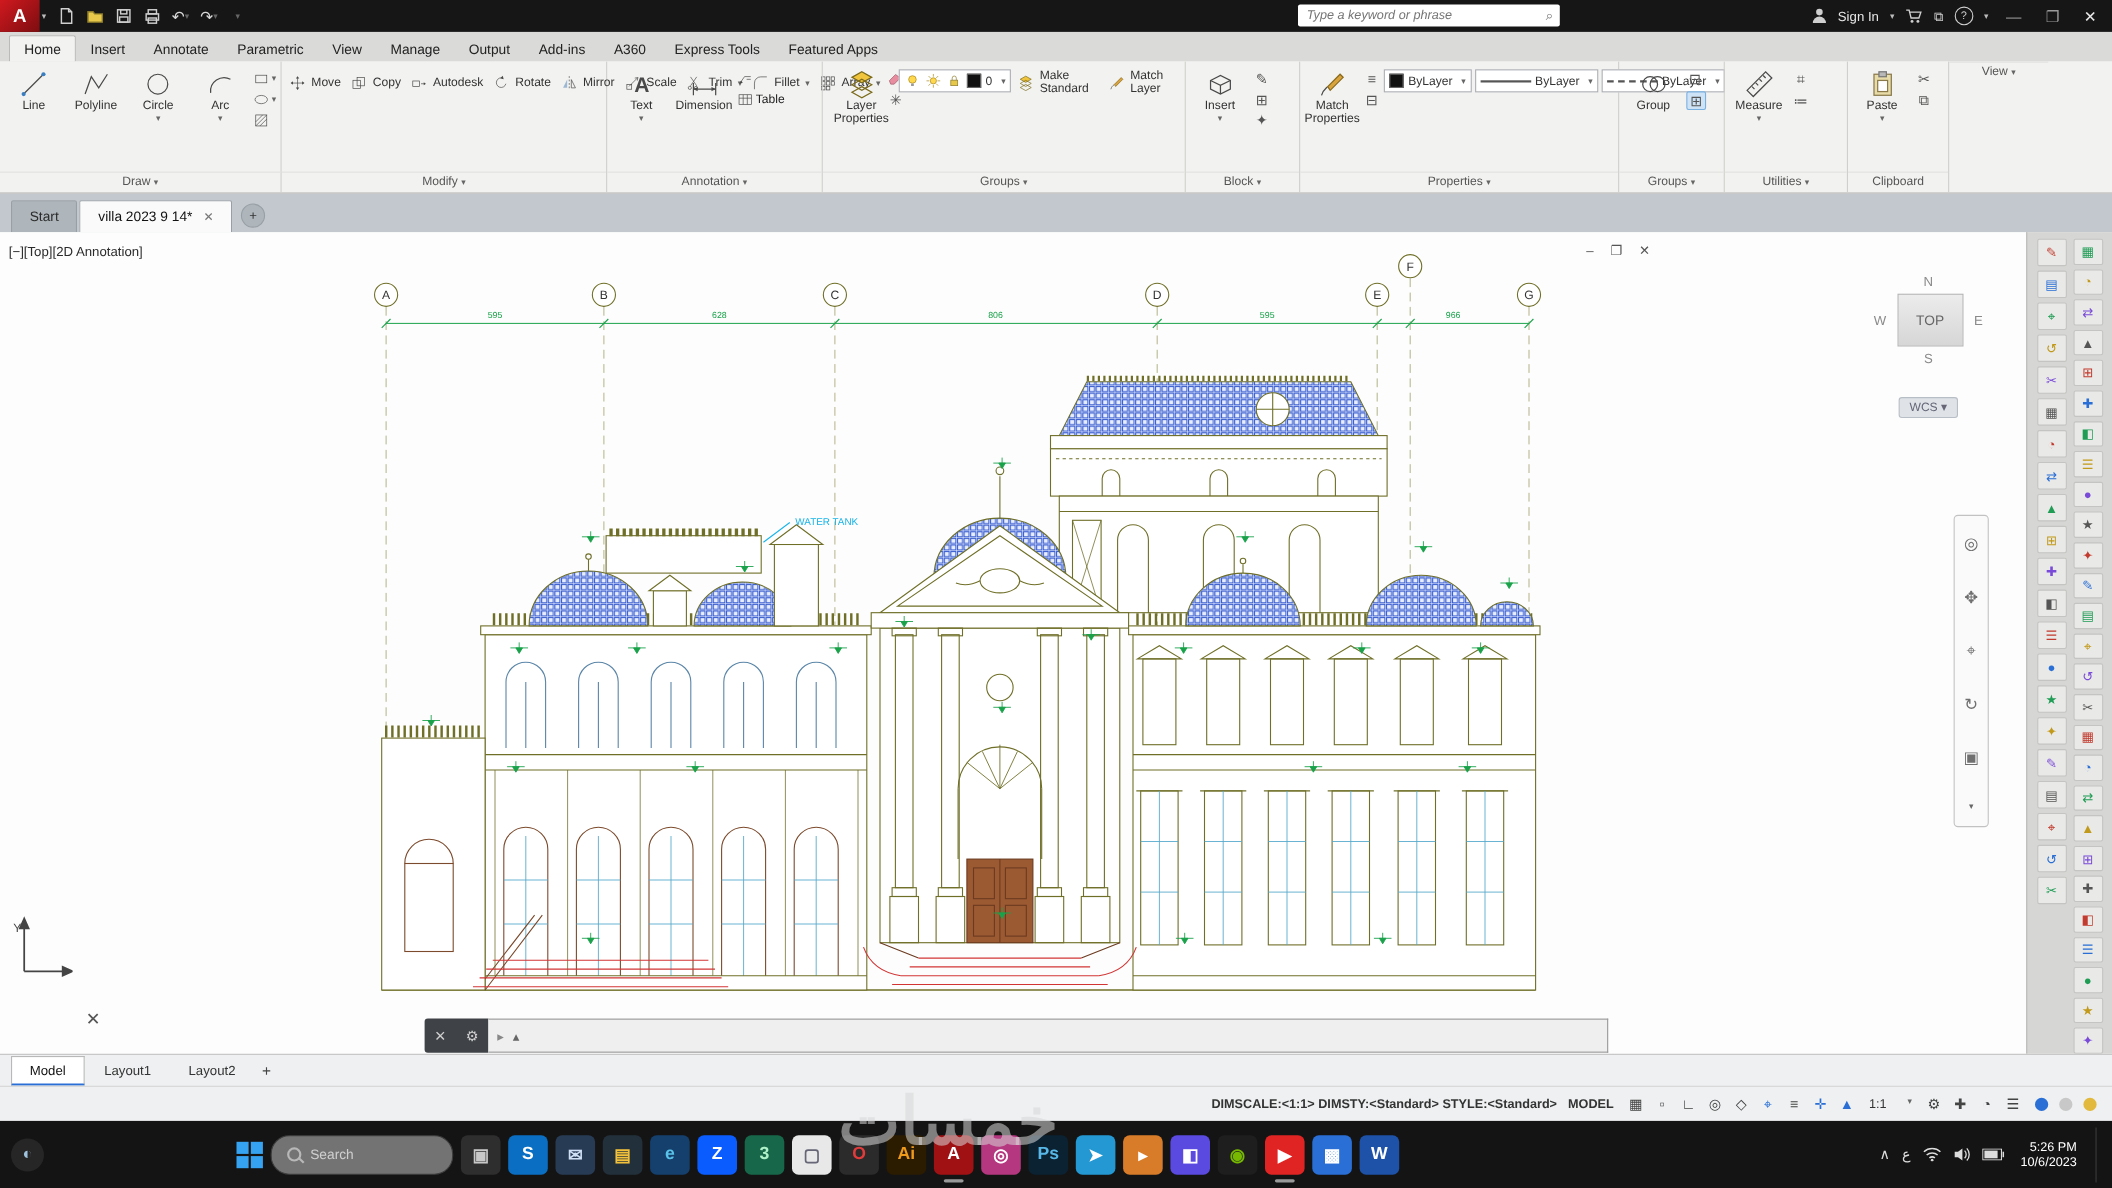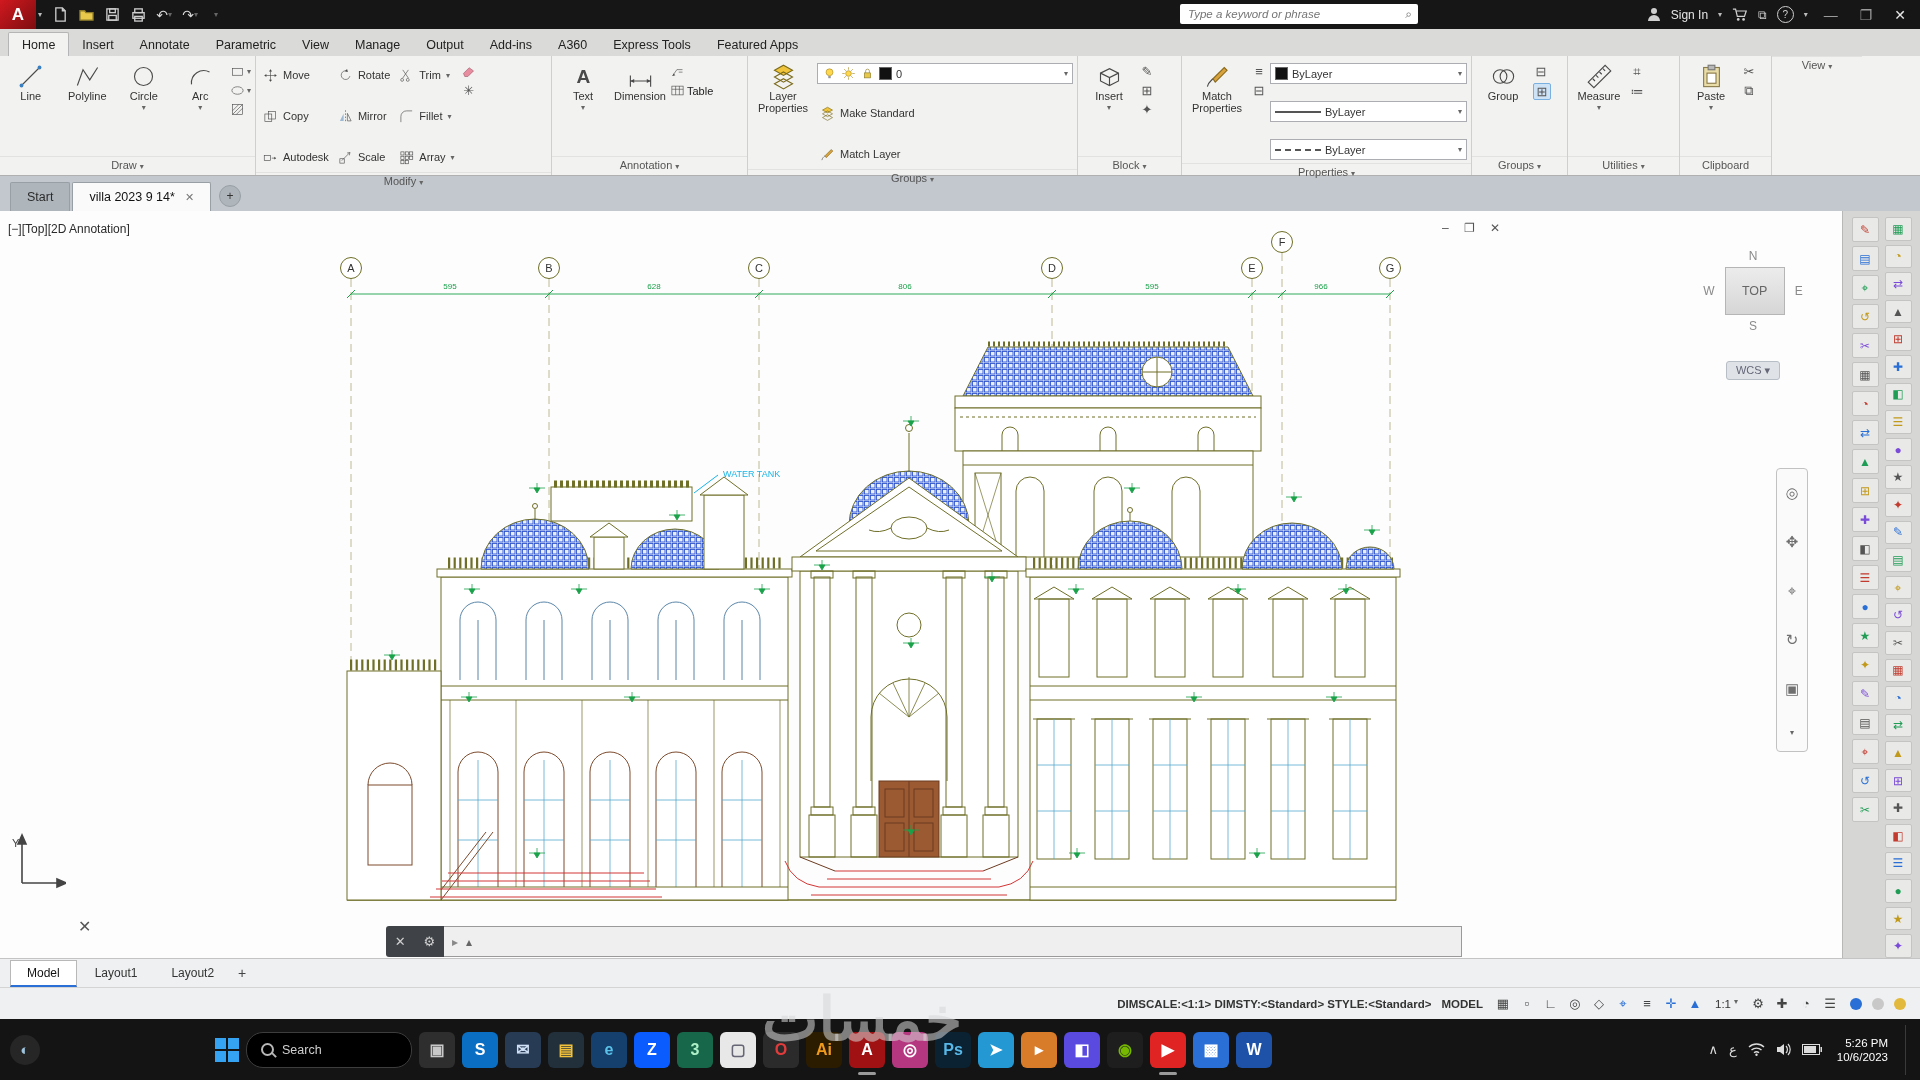--- a/index.html
+++ b/index.html
@@ -32,21 +32,21 @@
   .bigbtn{display:flex;flex-direction:column;align-items:center;width:54px;padding-top:4px;gap:1px;font-size:11px;color:#333;text-align:center}
   .bigbtn .bic{width:27px;height:27px}
   .bigbtn .lbl{line-height:11.5px}
   .dd{font-size:8px;color:#666;line-height:7px}
   .rowbtn{display:flex;align-items:center;gap:5px;height:24px;font-size:11px;color:#333;padding:0 3px}
   .mic{width:15px;height:15px;flex:0 0 auto}
   .minicol{display:flex;flex-direction:column;justify-content:flex-start;gap:4px;padding-top:5px}
   .minicol .mitem{display:flex;align-items:center;gap:2px}
   .mgl{font-size:13px;color:#555;width:16px;text-align:center}
   .mgl.sel{background:#cfe3f7;border:1px solid #7ab0e0;border-radius:2px}
-  .vcol{display:flex;flex-direction:column;gap:17px;padding-top:4px}
+  .vcol{display:flex;flex-direction:row;gap:3px;padding-top:4px}
   .ldrop,.pdrop{display:flex;align-items:center;gap:4px;border:1px solid #abadb3;background:#fff;height:21px;padding:0 4px;font-size:11px;color:#333;box-sizing:border-box}
   .swatch{width:11px;height:11px;background:#111;border:1px solid #666}
   .lnsample{width:46px;height:0;border-top:2px solid #555}
   .spacer{flex:1}
   
   .filetabs{position:absolute;top:176px;left:0;width:1920px;height:35px;background:#c2c8cd;display:flex;align-items:flex-end;padding-left:10px;box-sizing:border-box;z-index:30}
   .ftab{height:28px;display:flex;align-items:center;padding:0 16px;font-size:12.5px;background:#aeb5bb;color:#2c2c2c;border:1px solid #98a0a6;border-bottom:none;margin-right:2px;border-radius:2px 2px 0 0}
   .ftab.active{background:#fafafa;color:#111}
   .ftab .x{margin-left:10px;color:#777;font-size:11px}
   .fplus{width:20px;height:20px;border-radius:50%;background:#aeb5bb;border:1px solid #98a0a6;margin:0 0 4px 6px;display:flex;align-items:center;justify-content:center;color:#333}
@@ -74,25 +74,25 @@
   .dtile{width:25px;height:23px;background:#e9e9e7;border:1px solid #c4c4c2;border-radius:2px;display:flex;align-items:center;justify-content:center;font-size:12px}
   
   .laytabs{position:absolute;top:958px;left:0;width:1920px;height:29px;background:#eef0f1;border-top:1px solid #c4c4c4;display:flex;align-items:center;padding-left:10px;box-sizing:border-box;gap:2px;z-index:40}
   .ltab{padding:5px 16px;font-size:12px;color:#333}
   .ltab.active{background:#fff;border:1px solid #b8b8b8;border-bottom:2px solid #2a6fd6;color:#111}
   .lplus{margin-left:6px;color:#444;font-size:14px}
   
   .statusbar{position:absolute;top:987px;left:0;width:1920px;height:32px;background:#eef0f1;border-top:1px solid #d4d4d4;display:flex;align-items:center;justify-content:flex-end;gap:10px;padding-right:14px;box-sizing:border-box;font-size:11.5px;color:#333;z-index:40}
   .sico{font-size:13px;width:20px;text-align:center}
   .sdot{width:12px;height:12px;border-radius:50%}
-  .sscale{display:flex;gap:3px}
+  .sscale{display:flex;gap:19px}
   
   .taskbar{position:absolute;top:1019px;left:0;width:1920px;height:61px;background:#141414;display:flex;align-items:center;gap:7px;padding:0 10px;box-sizing:border-box;z-index:60}
   .winlogo{width:24px;height:24px;margin-left:168px;background-image:linear-gradient(#36a3f2,#36a3f2),linear-gradient(#36a3f2,#36a3f2),linear-gradient(#36a3f2,#36a3f2),linear-gradient(#36a3f2,#36a3f2);background-size:11px 11px;background-position:0 0,13px 0,0 13px,13px 13px;background-repeat:no-repeat}
-  .tsearchpill{height:34px;min-width:136px;background:#000000;border:1px solid #3d3d3d;border-radius:17px;display:flex;align-items:center;gap:8px;padding:0 14px;color:#cfcfcf;font-size:12.5px}
+  .tsearchpill{height:34px;min-width:136px;background:#737373;border:1px solid #3d3d3d;border-radius:17px;display:flex;align-items:center;gap:8px;padding:0 14px;color:#cfcfcf;font-size:12.5px}
   .mag{width:9px;height:9px;border:2px solid #b8b8b8;border-radius:50%;position:relative}
   .mag::after{content:"";position:absolute;width:6px;height:2px;background:#b8b8b8;transform:rotate(45deg);right:-5px;bottom:-2px}
   .apptile{width:36px;height:36px;border-radius:6px;display:flex;align-items:center;justify-content:center;font-size:16px;font-weight:bold;position:relative}
   .apptile.active::after{content:"";position:absolute;bottom:-7px;left:9px;width:18px;height:3px;border-radius:2px;background:#9a9a9a}
   .tray{margin-left:auto;display:flex;align-items:center;gap:11px;color:#dcdcdc;font-size:13px}
   .clock{display:flex;flex-direction:column;align-items:flex-end;color:#fff;font-size:11.5px;line-height:14px;margin-left:4px}
   .deskbtn{width:4px;height:50px;border-left:1px solid #3a3a3a;margin-left:6px}
   .moontile{width:30px;height:30px;border-radius:50%;background:#262626;color:#9fc3dd;display:flex;align-items:center;justify-content:center;font-size:15px}
   
   .watermark{position:absolute;left:762px;top:984px;font-size:60px;font-weight:bold;color:rgba(215,215,215,.55);z-index:70;pointer-events:none;letter-spacing:2px}

